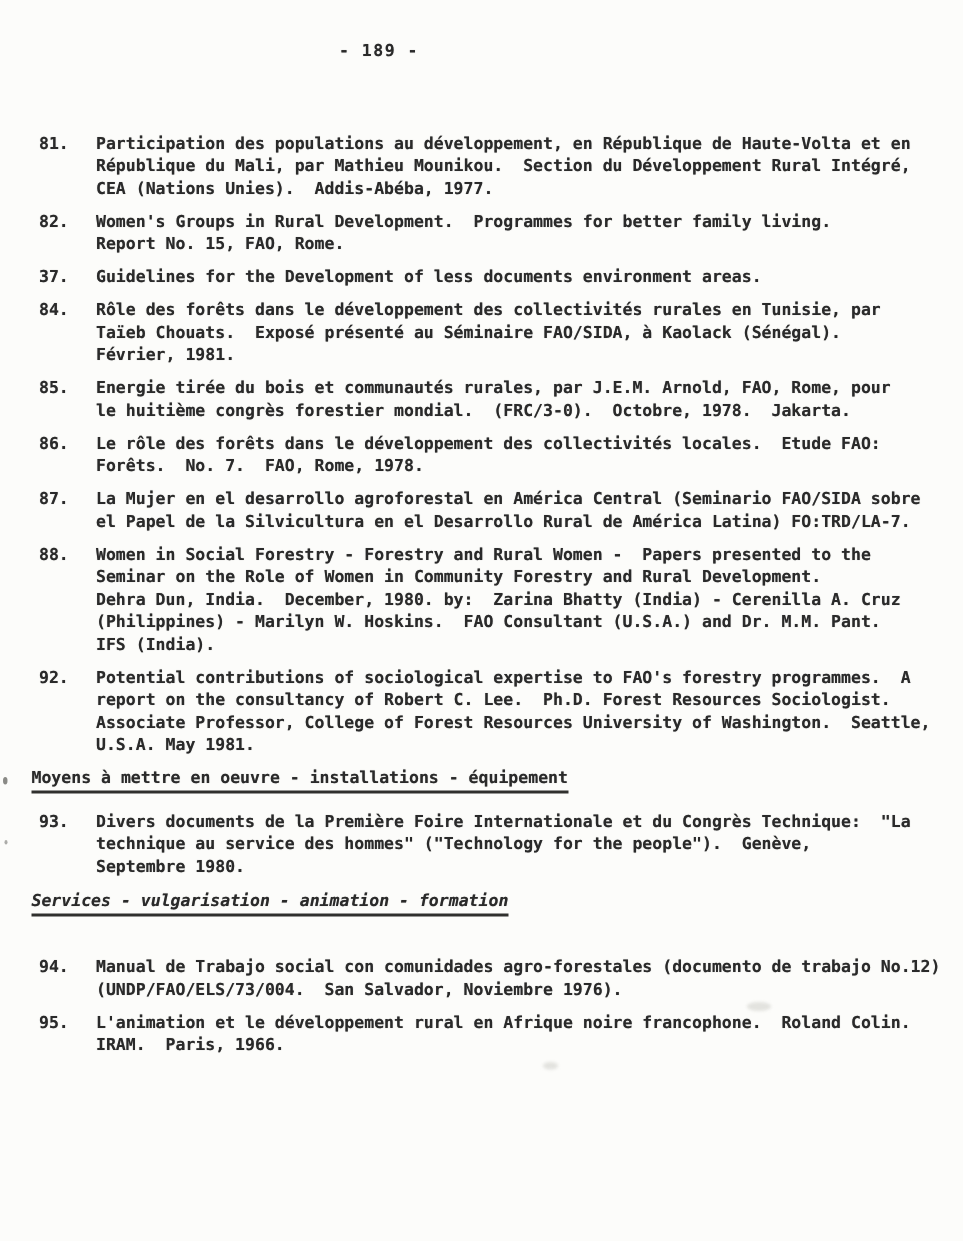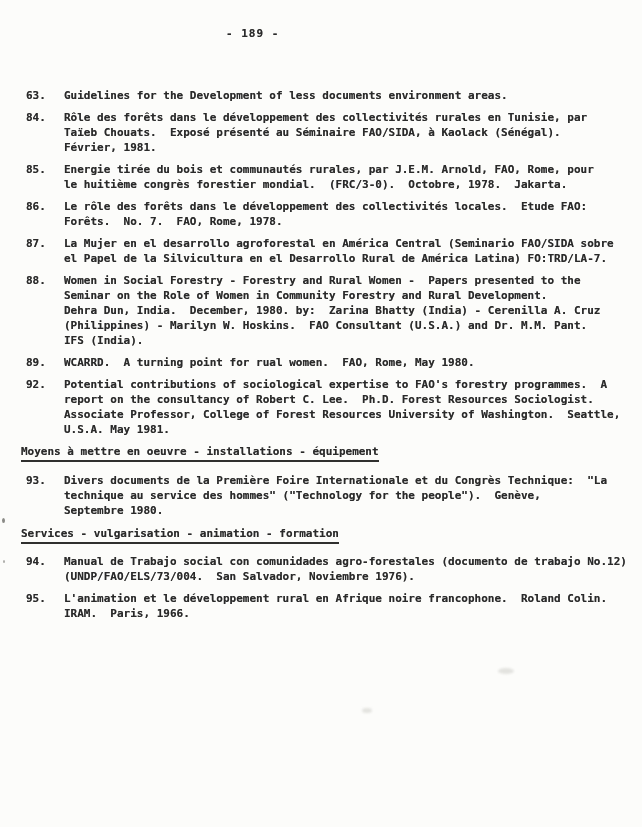--- a/index.html
+++ b/index.html
@@ -48,21 +48,22 @@
     top: 0;
   }
   .entry .txt {
     white-space: pre;
   }
   .section-heading {
     margin: 5px 0 11px 21px;
   }
   .section-heading.second {
     margin-top: 8px;
-    margin-bottom: 10px;
+    margin-bottom: 26px;
+    font-style: italic;
   }
   .section-heading span {
     display: inline-block;
     white-space: pre;
     border-bottom: 2px solid #30302e;
     padding-bottom: 1px;
   }
   .speck {
     position: absolute;
     background: #8a8a86;
@@ -77,24 +78,35 @@
 </style>
 </head>
 <body>
 
 <div class="page">
 
   <div class="page-number">- 189 -</div>
 
   <div class="content">
 
-
+    <div class="entry">
+      <span class="num">81.</span>
+      <div class="txt">Participation des populations au développement, en République de Haute-Volta et en
+République du Mali, par Mathieu Mounikou.  Section du Développement Rural Intégré,
+CEA (Nations Unies).  Addis-Abéba, 1977.</div>
+    </div>
 
     <div class="entry">
-      <span class="num">63.</span>
+      <span class="num">82.</span>
+      <div class="txt">Women's Groups in Rural Development.  Programmes for better family living.
+Report No. 15, FAO, Rome.</div>
+    </div>
+
+    <div class="entry">
+      <span class="num">37.</span>
       <div class="txt">Guidelines for the Development of less documents environment areas.</div>
     </div>
 
     <div class="entry">
       <span class="num">84.</span>
       <div class="txt">Rôle des forêts dans le développement des collectivités rurales en Tunisie, par
 Taïeb Chouats.  Exposé présenté au Séminaire FAO/SIDA, à Kaolack (Sénégal).
 Février, 1981.</div>
     </div>
 
@@ -118,24 +130,20 @@
 
     <div class="entry">
       <span class="num">88.</span>
       <div class="txt">Women in Social Forestry - Forestry and Rural Women -  Papers presented to the
 Seminar on the Role of Women in Community Forestry and Rural Development.
 Dehra Dun, India.  December, 1980. by:  Zarina Bhatty (India) - Cerenilla A. Cruz
 (Philippines) - Marilyn W. Hoskins.  FAO Consultant (U.S.A.) and Dr. M.M. Pant.
 IFS (India).</div>
     </div>
 
-    <div class="entry">
-      <span class="num">89.</span>
-      <div class="txt">WCARRD.  A turning point for rual women.  FAO, Rome, May 1980.</div>
-    </div>
 
 
 
     <div class="entry">
       <span class="num">92.</span>
       <div class="txt">Potential contributions of sociological expertise to FAO's forestry programmes.  A
 report on the consultancy of Robert C. Lee.  Ph.D. Forest Resources Sociologist.
 Associate Professor, College of Forest Resources University of Washington.  Seattle,
 U.S.A. May 1981.</div>
     </div>

